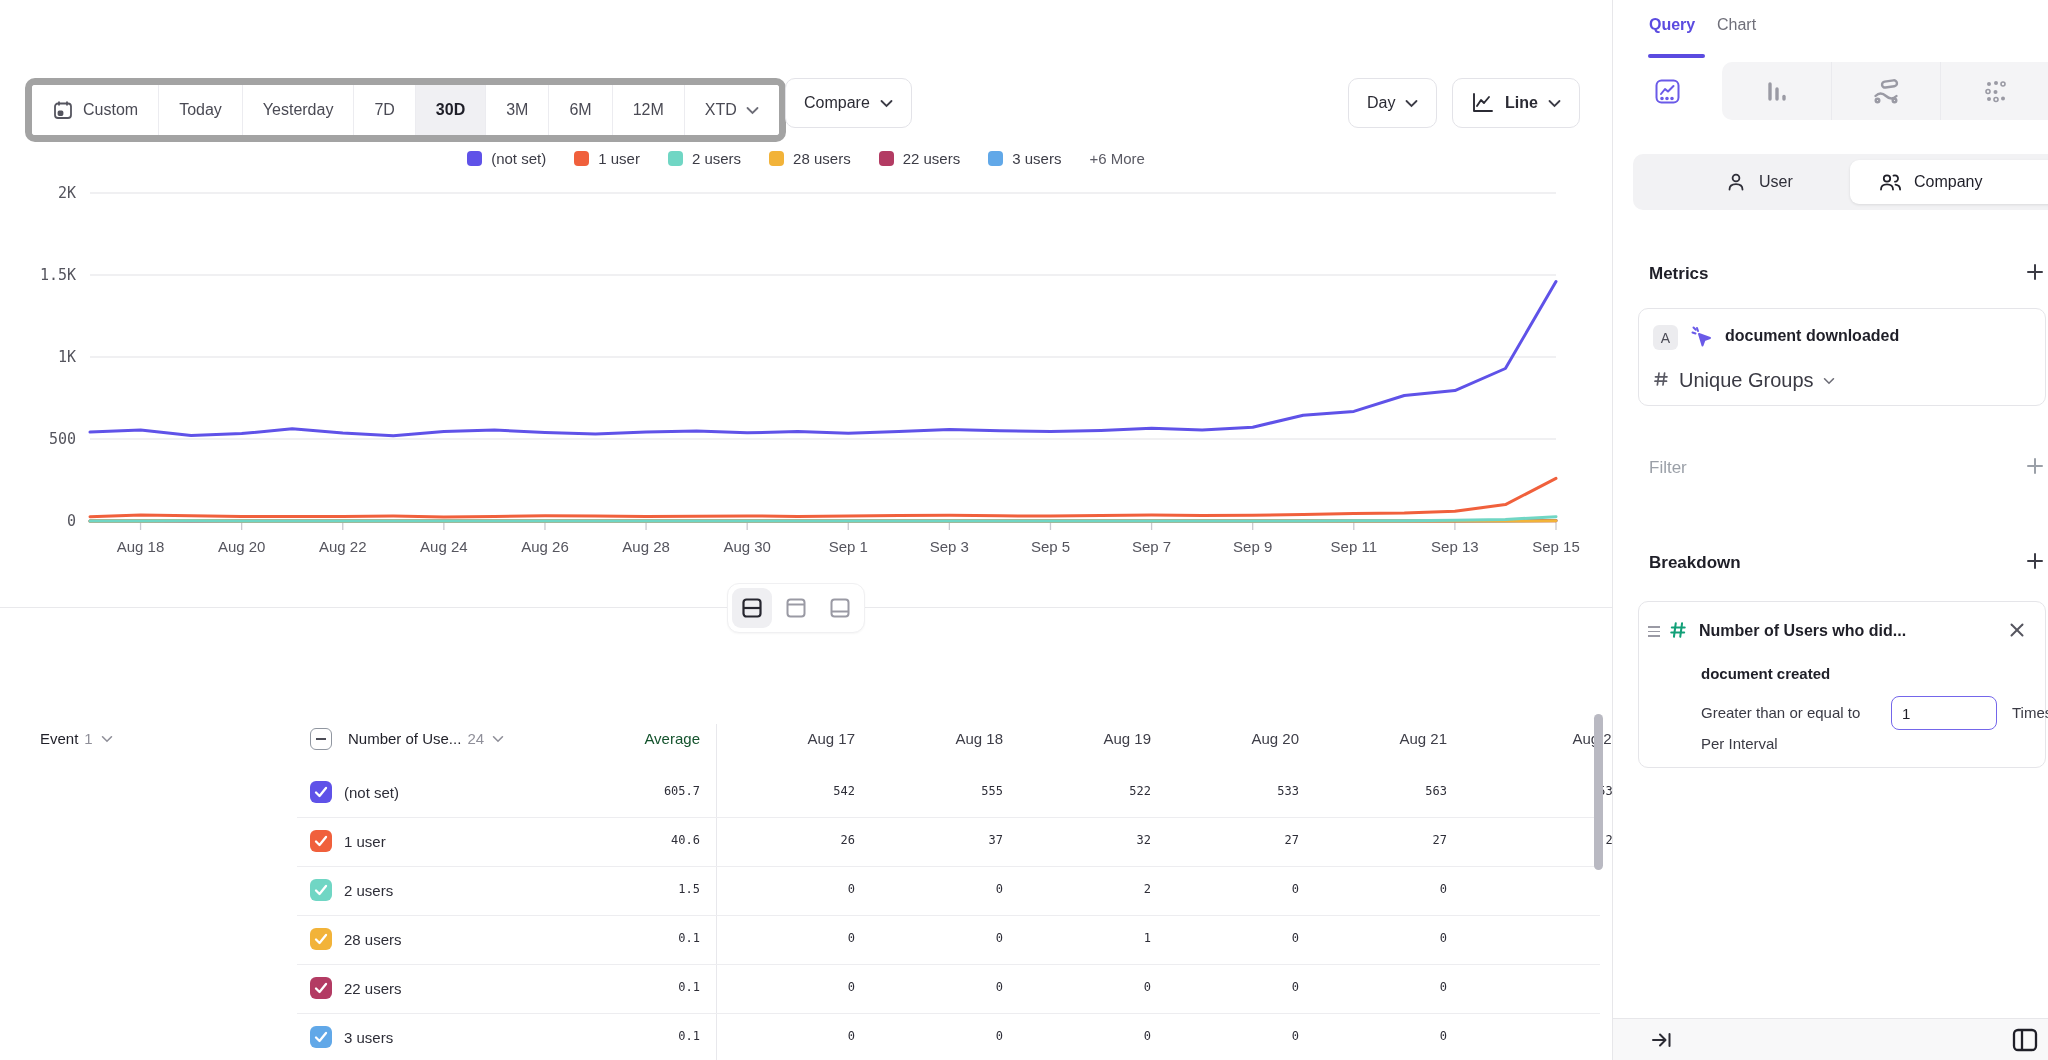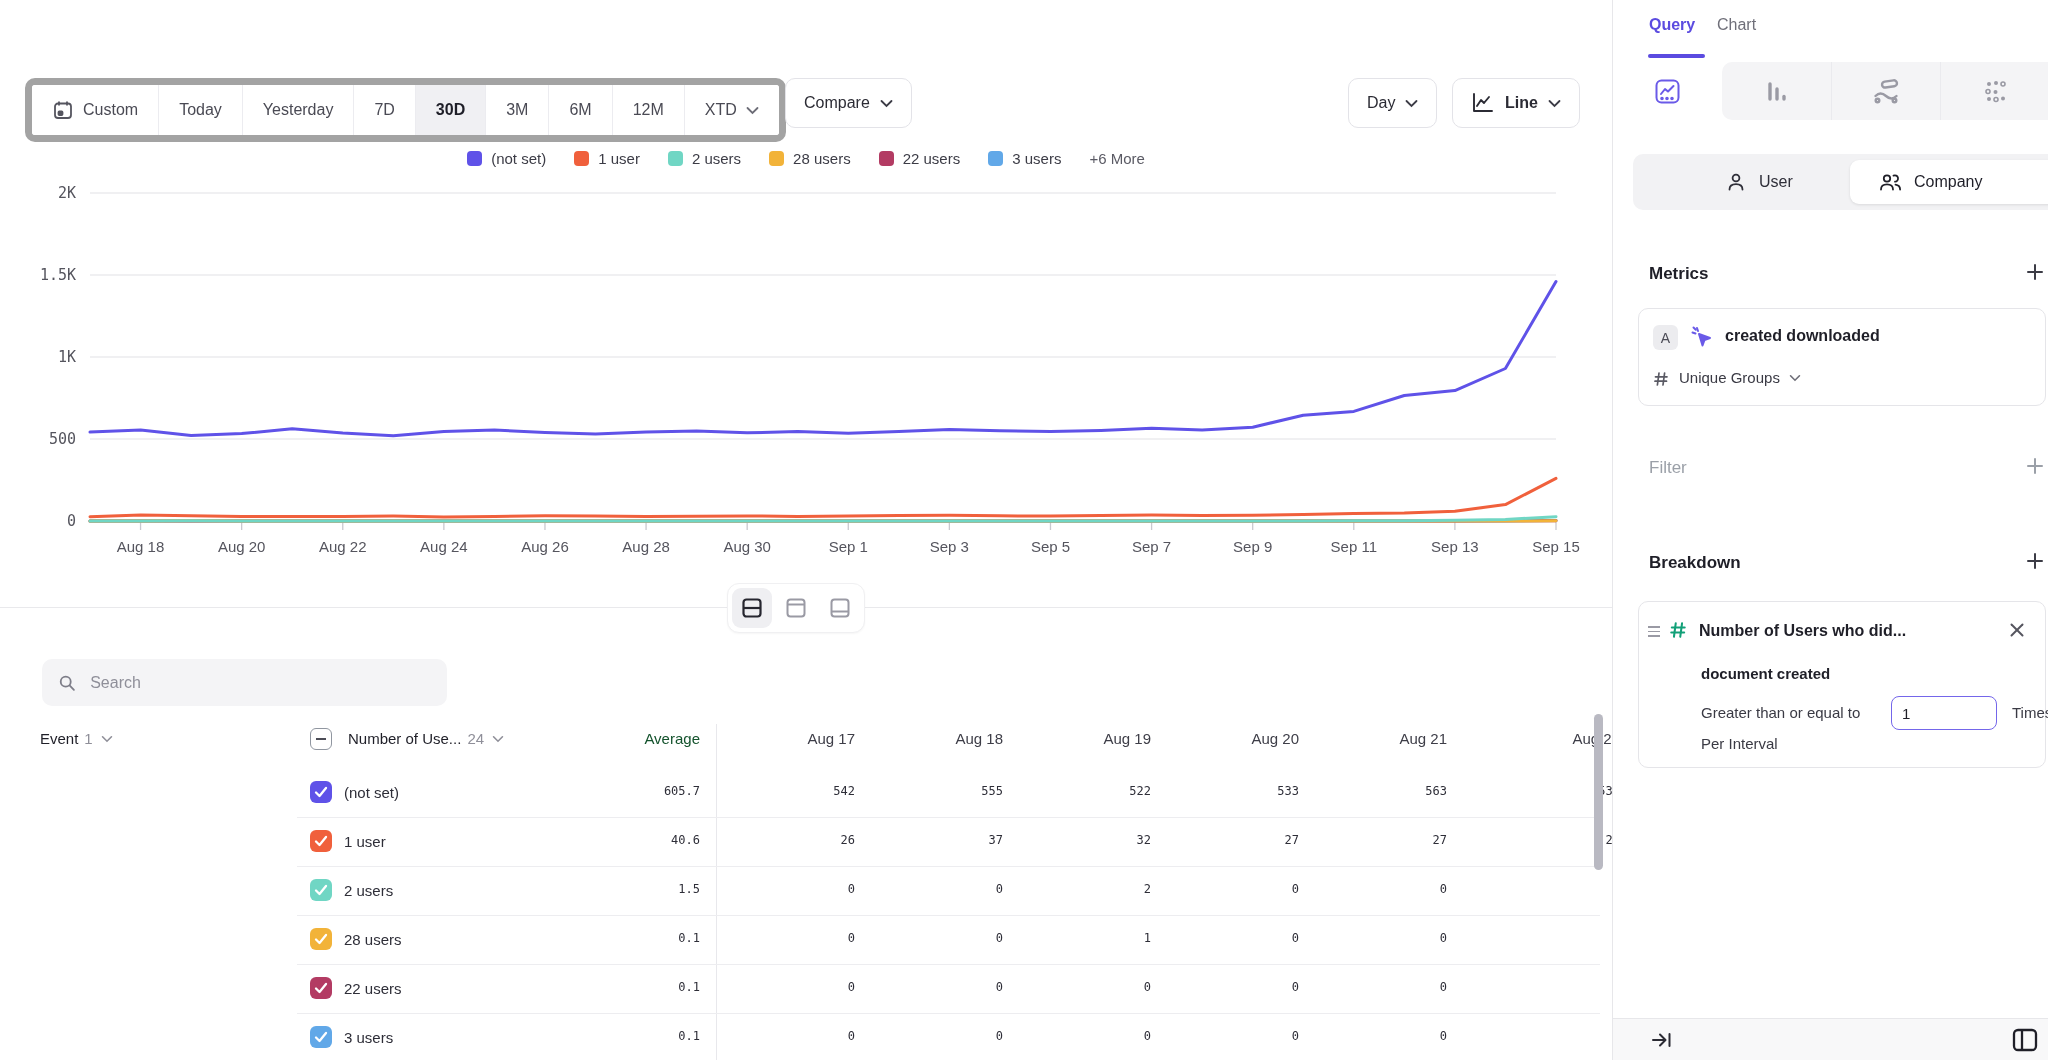--- a/index.html
+++ b/index.html
@@ -233,27 +233,20 @@
           </svg>
       </div>
       <div class="tgl">
         <svg width="24" height="24" viewBox="0 0 24 24" fill="none" stroke="#9a9aa4" stroke-width="2">
             <rect x="3.5" y="3.5" width="17" height="17" rx="3"></rect>
             <line x1="3.5" y1="15.5" x2="20.5" y2="15.5"></line>
           </svg>
       </div>
     </div>
 
-    <div class="abs search" style="left:42px;top:659px;">
-      <svg width="20" height="20" viewBox="0 0 20 20" fill="none" stroke="#7d7d88" stroke-width="2" stroke-linecap="round">
-          <circle cx="8.5" cy="8.5" r="5.5"></circle>
-          <line x1="13" y1="13" x2="17.5" y2="17.5"></line>
-        </svg>
-      <input type="text" placeholder="Search" style="">
-    </div>
 
     <div class="abs th" style="left:40px;top:730px;display:flex;align-items:center;">
       <span style="color:#1f1f28;">Event</span>
       <span class="count">1</span>
       <svg width="12" height="8" viewBox="0 0 13 9" fill="none" stroke="#8f8f99" stroke-width="1.8" stroke-linecap="round" style="margin-left:8px;">
           <polyline points="1.5,2 6.5,7 11.5,2"></polyline>
         </svg>
     </div>
 
     <div class="abs chkbox" style="left:310px;top:728px;border:1.6px solid #9096a0;background:#fff;box-sizing:border-box;">
@@ -454,29 +447,29 @@
       </svg>
 
     <div class="card" style="left:25px;top:308px;width:408px;height:98px;">
       <div class="abs badgeA" style="left:14px;top:16px;">A</div>
       <svg class="abs" style="left:50px;top:15px;" width="26" height="26" viewBox="0 0 26 26" fill="none" stroke="#6a5ae8" stroke-width="2" stroke-linecap="round">
         <path d="M10 10 L21 14 L15.5 16 L13.5 21.5 Z" fill="#6a5ae8" stroke-linejoin="round"></path>
         <line x1="8" y1="4" x2="9" y2="7"></line>
           <line x1="3.5" y1="8.5" x2="6.5" y2="9.5"></line>
           <line x1="4.5" y1="3.5" x2="6.8" y2="5.8"></line>
       </svg>
-      <div class="abs" style="left:86px;top:18px;font-size:16px;font-weight:bold;color:#1f1f28;">created downloaded</div>
+      <div class="abs" style="left:86px;top:18px;font-size:16px;font-weight:bold;color:#1f1f28;">document downloaded</div>
       <div class="abs kebab" style="left:408px;top:14px;left:406px;"></div>
       <svg class="abs" style="left:14px;top:62px;" width="16" height="16" viewBox="0 0 16 16" fill="none" stroke="#5a5a64" stroke-width="1.7" stroke-linecap="round">
           <line x1="6" y1="2" x2="4.4" y2="14"></line>
           <line x1="11.6" y1="2" x2="10" y2="14"></line>
           <line x1="2.5" y1="5.8" x2="14" y2="5.8"></line>
           <line x1="2" y1="10.2" x2="13.5" y2="10.2"></line>
         </svg>
-      <div class="abs" style="left:40px;top:60px;display:flex;align-items:center;gap:9px;font-size:15px;color:#3a3a44;">
+      <div class="abs" style="left:40px;top:60px;display:flex;align-items:center;gap:9px;font-size:20px;color:#3a3a44;">
         <span>Unique Groups</span>
         <svg width="12" height="8" viewBox="0 0 13 9" fill="none" stroke="#6d6d77" stroke-width="1.8" stroke-linecap="round">
             <polyline points="1.5,2 6.5,7 11.5,2"></polyline>
           </svg>
       </div>
     </div>
 
     <div class="abs h-dim" style="left:36px;top:458px;">Filter</div>
     <svg class="abs plusbtn" style="left:412px;top:456px;" width="20" height="20" viewBox="0 0 20 20" fill="none" stroke="#9ba0a8" stroke-width="2" stroke-linecap="round">
         <line x1="10" y1="3" x2="10" y2="17"></line>

